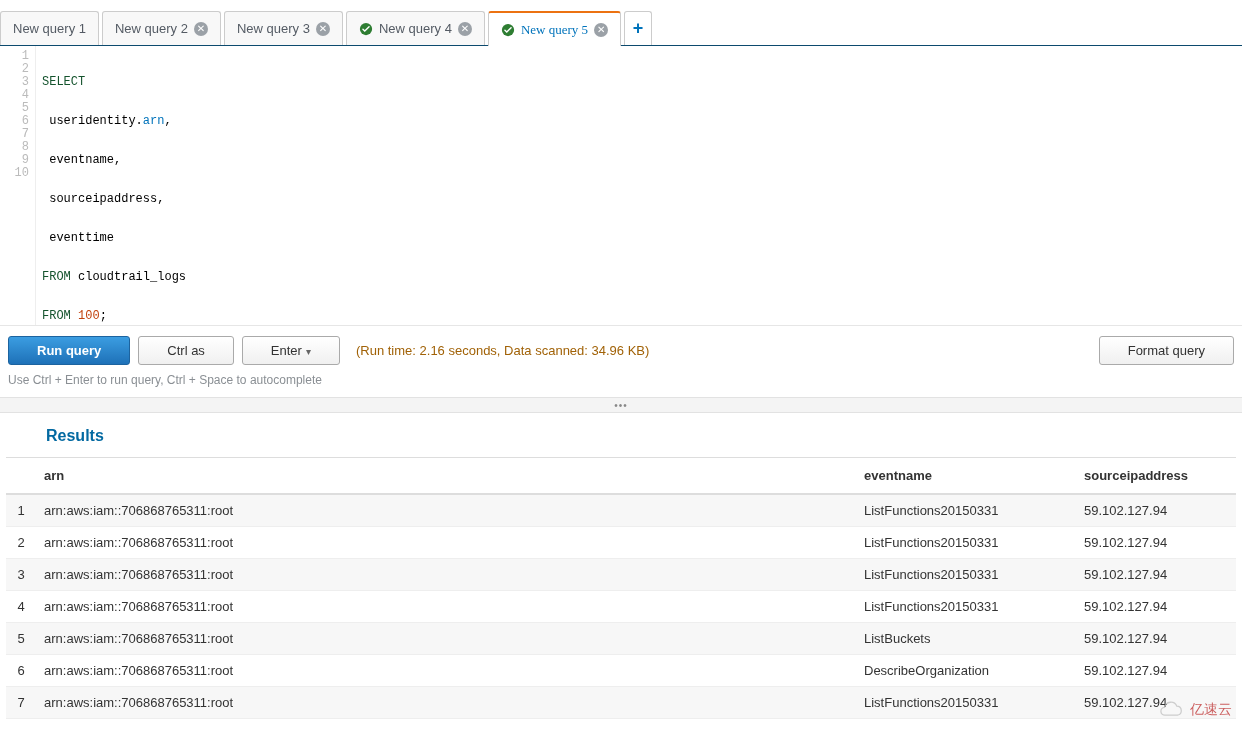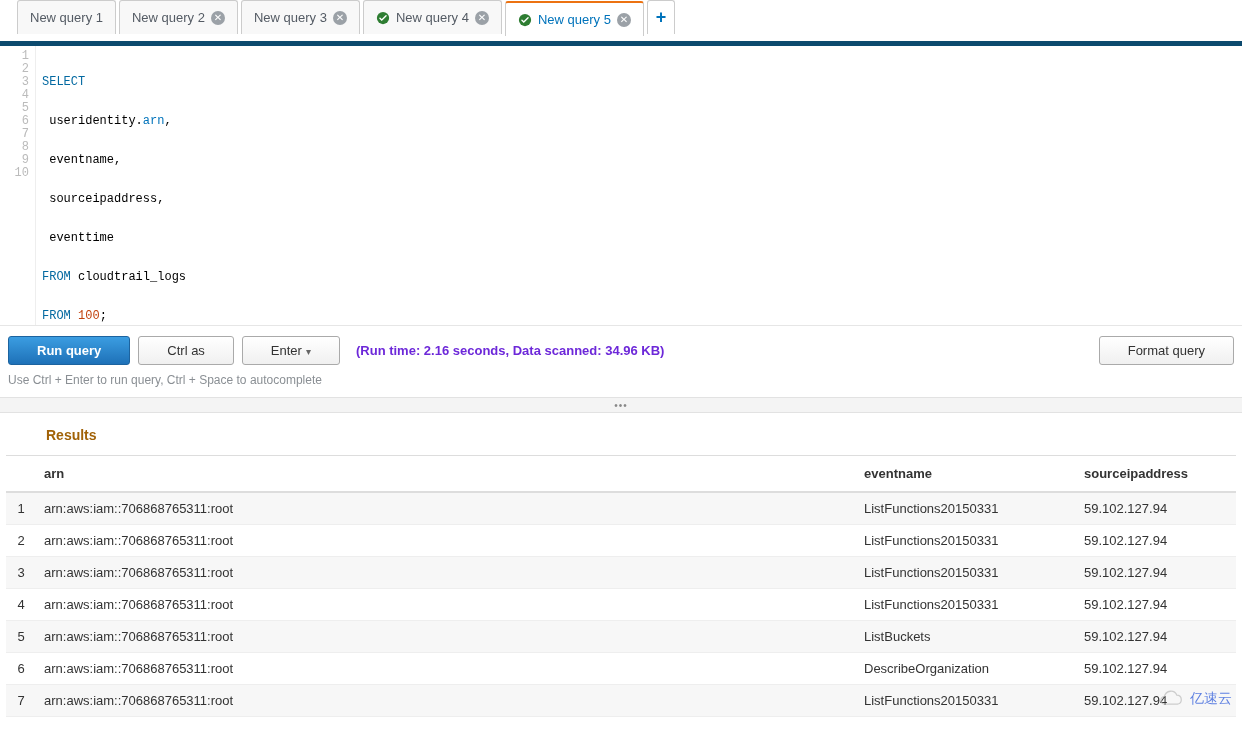--- a/index.html
+++ b/index.html
@@ -10,22 +10,23 @@
   background: #fff;
   width: 1242px;
   height: 729px;
   overflow: hidden;
   position: relative;
 }
 
 
 .tabs {
   display: flex;
-  border-bottom: 5px solid #0c4a6e;
-  padding: 0 17px;
+  align-items: flex-end;
+  border-bottom: 1px solid #0c4a6e;
+  padding: 0 0;
   height: 46px;
   background: #fff;
 }
 .tab {
   display: flex;
   align-items: center;
   gap: 6px;
   padding: 8px 12px;
   border: 1px solid #ccc;
   border-bottom: none;
@@ -37,20 +38,21 @@
   font-size: 13px;
   height: 34px;
 }
 .tab.active {
   border-top: 2px solid #ec7211;
   color: #0073bb;
   background: #fff;
   position: relative;
   top: 1px;
   height: 35px;
+  font-family: Liberation Serif, serif;
 }
 .tab .status-icon {
   width: 14px; height: 14px;
   display: inline-flex; align-items: center; justify-content: center;
 }
 .tab .close-icon {
   width: 14px; height: 14px; border-radius: 50%;
   background: #9ba1a7; color: #fff;
   display: inline-flex; align-items: center; justify-content: center;
   font-size: 10px; line-height: 1;
@@ -83,21 +85,21 @@
   user-select: none;
 }
 .gutter div { height: 13px; line-height: 13px; }
 .code {
   padding: 4px 6px;
   white-space: pre;
   line-height: 13px;
   color: #000;
 }
 .code div { height: 13px; }
-.kw { color: #0369a1; }
+.kw { color: #14532d; }
 .fn { color: #0073bb; }
 .num { color: #c2410c; }
 
 
 .action-bar {
   display: flex;
   align-items: center;
   padding: 10px 8px 8px 8px;
   gap: 8px;
 }
@@ -110,21 +112,21 @@
   font-size: 13px;
   color: #333;
 }
 .btn-primary {
   background: linear-gradient(#3b9de1, #1e71b8);
   color: #fff;
   border-color: #1c639f;
   font-weight: bold;
 }
 .btn .caret { font-size: 10px; margin-left: 4px; color: #666; }
-.run-info { color: #6d28d9; margin-left: 8px; font-size: 13px; font-weight: bold; }
+.run-info { color: #a16207; margin-left: 8px; font-size: 13px; }
 .format-btn { margin-left: auto; }
 
 .hint {
   font-size: 12px;
   color: #8a8f94;
   padding: 0 8px 10px 8px;
 }
 
 
 .drag-divider {
@@ -132,21 +134,21 @@
   background: #f4f4f4;
   border-top: 1px solid #e2e2e2;
   border-bottom: 1px solid #e2e2e2;
   display: flex; align-items: center; justify-content: center;
   color: #888; font-size: 10px; letter-spacing: 1px;
   cursor: row-resize;
 }
 
 
 .results-area { padding: 14px 6px 0 6px; }
-.results-title { font-weight: bold; font-size: 14px; margin-bottom: 12px; color: #a16207; padding-left: 40px; }
+.results-title { font-weight: bold; font-size: 16px; margin-bottom: 12px; color: #0369a1; padding-left: 40px; }
 table.results {
   width: 100%;
   border-collapse: collapse;
   font-size: 13px;
 }
 table.results th {
   text-align: left;
   font-weight: bold;
   color: #333;
   padding: 10px 8px;
@@ -161,23 +163,23 @@
 }
 table.results tr:nth-child(odd) td { background: #f7f7f7; }
 table.results tr:nth-child(even) td { background: #fff; }
 .col-idx { width: 30px; text-align: center; color: #333; }
 .col-arn { width: 820px; }
 .col-event { width: 220px; }
 
 
 .watermark {
   position: absolute;
-  right: 10px; bottom: 17px;
+  right: 10px; bottom: 6px;
   display: flex; align-items: center; gap: 6px;
-  color: #1d4ed8; font-size: 14px;
+  color: #b91c1c; font-size: 14px;
   opacity: 0.7;
 }
 .watermark .logo { width: 26px; height: 26px; }
 </style>
 </head>
 <body>
 
 <div class="tabs">
   <div class="tab">
     <span>New query 1</span>

